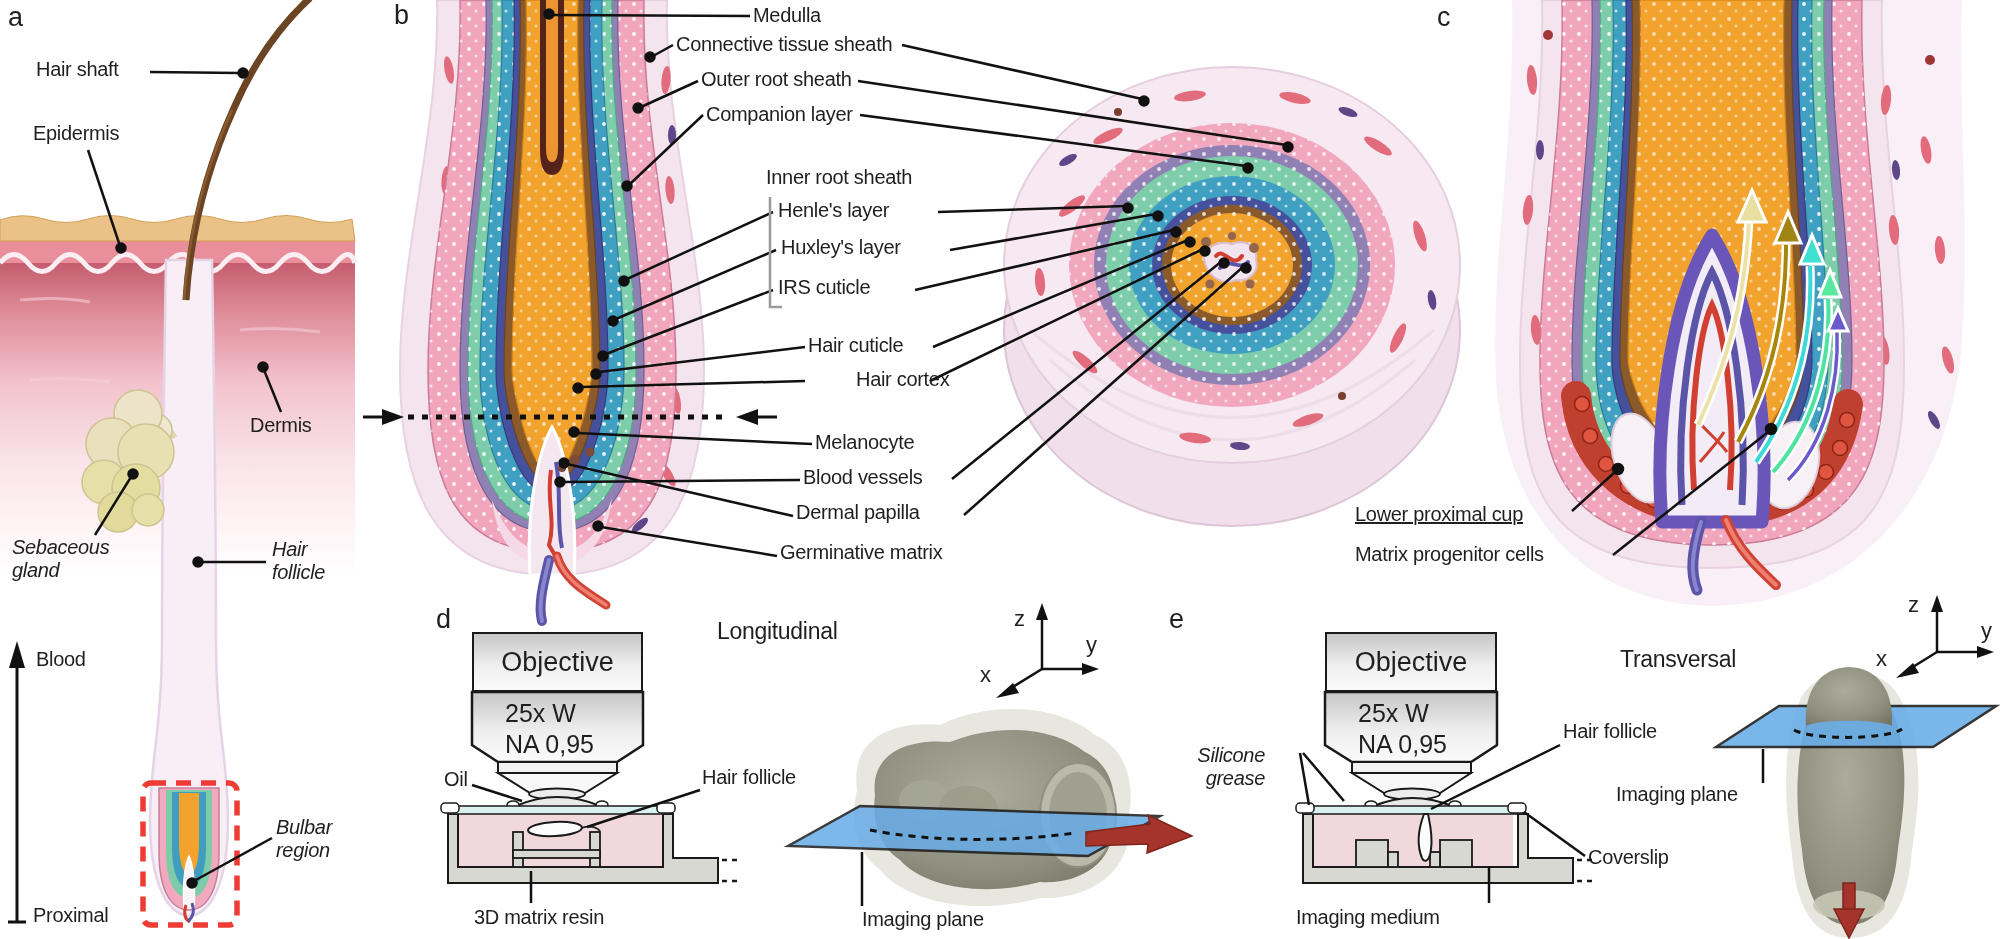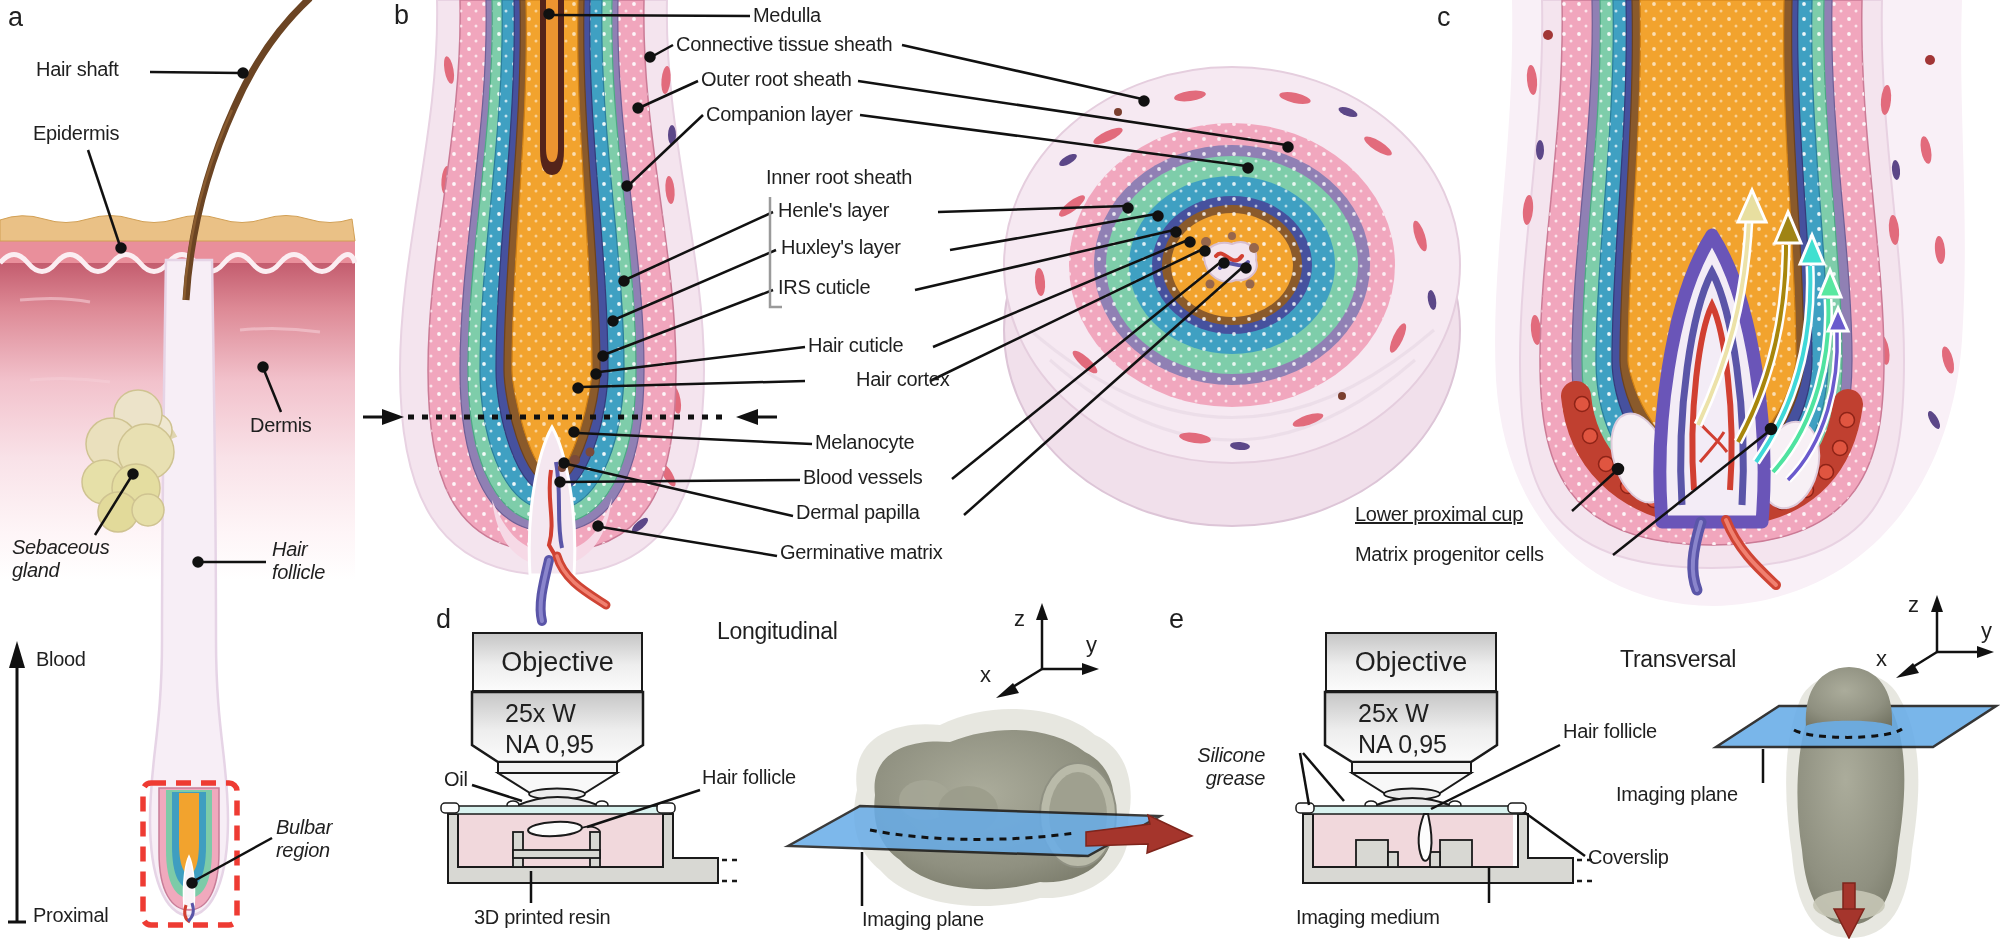--- a/index.html
+++ b/index.html
@@ -494,21 +494,21 @@
 <div class="lbl title" style="left:717px;top:618px;">Longitudinal</div>
 <div class="objbox" style="left:472px;top:632px;width:171px;height:60px;">
   <span>Objective</span>
 </div>
 <div class="objspec" style="left:472px;top:698px;width:171px;">
   <div>25x W</div>
   <div>NA 0,95</div>
 </div>
 <div class="lbl" style="left:444px;top:768px;">Oil</div>
 <div class="lbl" style="left:702px;top:766px;">Hair follicle</div>
-<div class="lbl" style="left:474px;top:906px;">3D printed resin</div>
+<div class="lbl" style="left:474px;top:906px;">3D matrix resin</div>
 <div class="lbl" style="left:862px;top:908px;">Imaging plane</div>
 <div class="lbl axis" style="left:980px;top:662px;">x</div>
 <div class="lbl axis" style="left:1086px;top:632px;">y</div>
 <div class="lbl axis" style="left:1014px;top:606px;">z</div>
 
 <div class="lbl letter" style="left:1169px;top:604px;">e</div>
 <div class="lbl title" style="left:1596px;top:646px;margin-left:24px;">Transversal</div>
 <div class="objbox" style="left:1325px;top:632px;width:172px;height:60px;">
   <span>Objective</span>
 </div>

